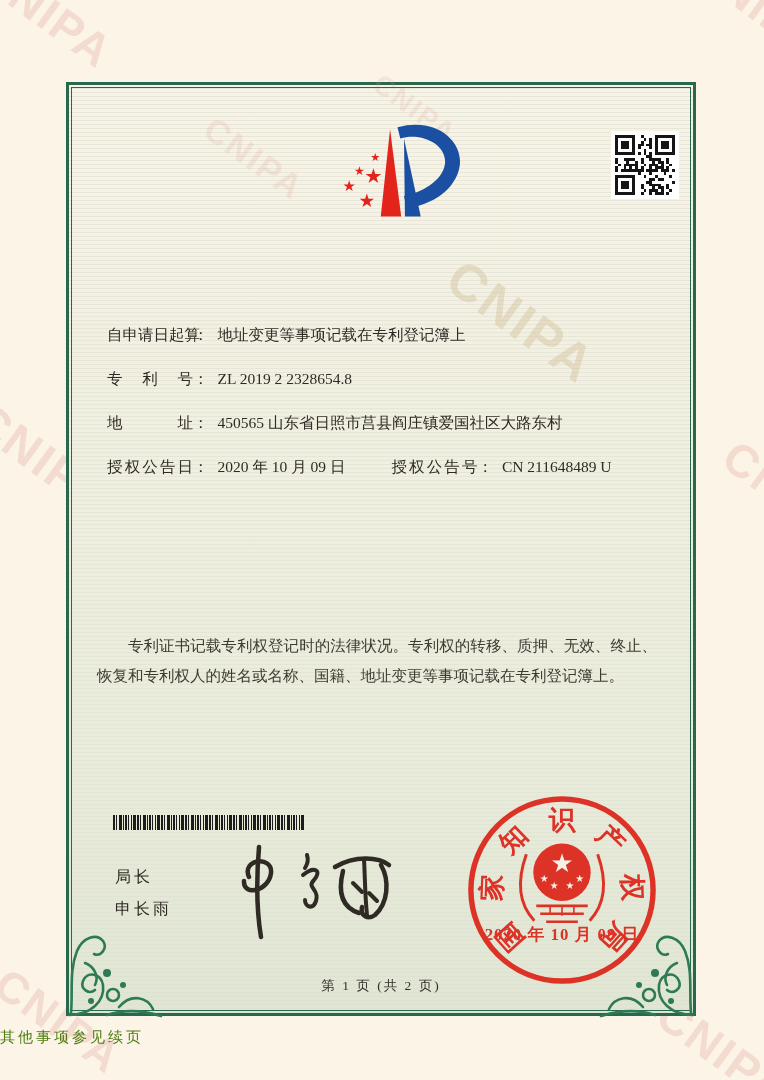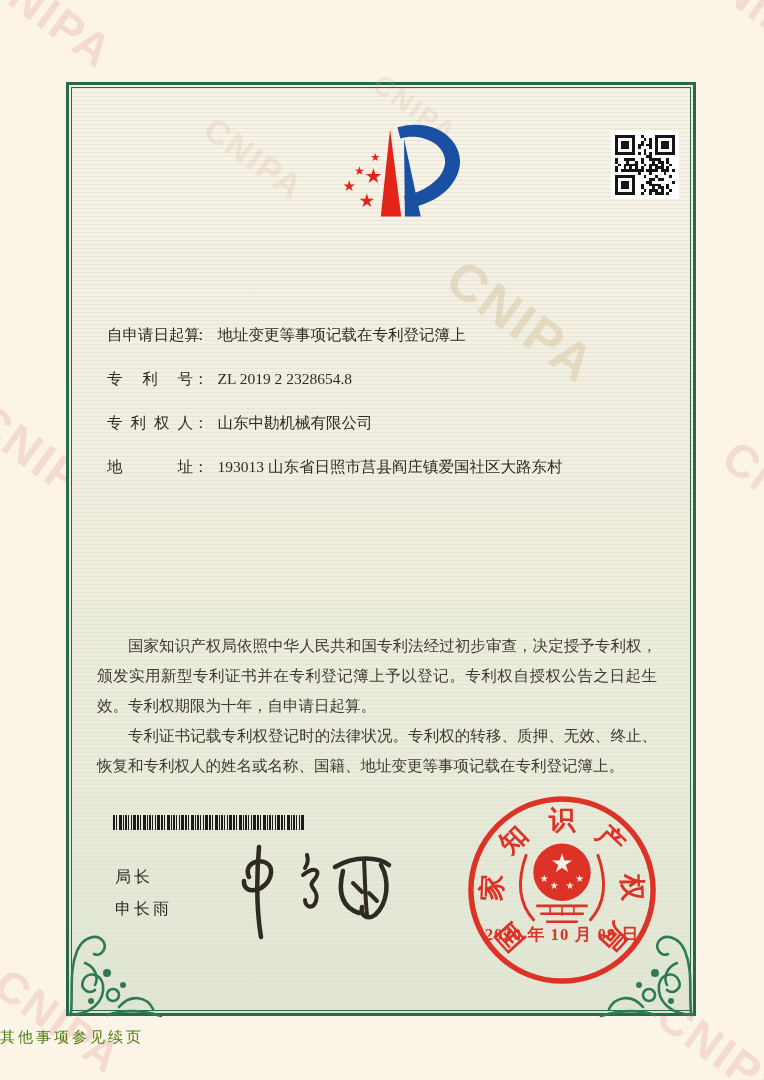--- a/index.html
+++ b/index.html
@@ -344,29 +344,28 @@
 
 
     <div class="fields">
       <div class="frow">
         <span class="flabel">自申请日起算</span><span class="fcolon">：</span><span class="fvalue">地址变更等事项记载在专利登记簿上</span>
       </div>
       <div class="frow">
         <span class="flabel">专利号</span><span class="fcolon">：</span><span class="fvalue">ZL 2019 2 2328654.8</span>
       </div>
       <div class="frow">
-        <span class="flabel">专利权人</span><span class="fcolon">：</span><span class="fvalue">山东中勘机械有限公司</span>
+        <span class="flabel">地址</span><span class="fcolon">：</span><span class="fvalue">450565 山东省日照市莒县阎庄镇爱国社区大路东村</span>
       </div>
       <div class="frow">
-        <span class="flabel">地址</span><span class="fcolon">：</span><span class="fvalue">193013 山东省日照市莒县阎庄镇爱国社区大路东村</span>
+        <span class="flabel">授权公告日</span><span class="fcolon">：</span><span class="fvalue">2020 年 10 月 09 日</span><span class="grant-second"><span class="flabel">授权公告号</span><span class="fcolon">：</span><span class="fvalue">CN 211648489 U</span></span>
       </div>
     </div>
 
     <div class="paras">
-      <p>国家知识产权局依照中华人民共和国专利法经过初步审查，决定授予专利权，颁发实用新型专利证书并在专利登记簿上予以登记。专利权自授权公告之日起生效。专利权期限为十年，自申请日起算。</p>
       <p>专利证书记载专利权登记时的法律状况。专利权的转移、质押、无效、终止、恢复和专利权人的姓名或名称、国籍、地址变更等事项记载在专利登记簿上。</p>
     </div>
 
     <div class="barcode" id="barcode">
         <i style="width: 2px; margin-right: 1px;"></i>
         <i style="width: 1px; margin-right: 2px;"></i>
         <i style="width: 3px; margin-right: 1px;"></i>
         <i style="width: 1px; margin-right: 1px;"></i>
         <i style="width: 2px; margin-right: 1px;"></i>
         <i style="width: 1px; margin-right: 2px;"></i>
@@ -465,20 +464,21 @@
         <text class="estar" x="108" y="99" font-size="10" text-anchor="middle">★</text>
         <text class="estar" x="118" y="92" font-size="10" text-anchor="middle">★</text>
         <path class="emblem-stroke" d="M74 116 h52 M78 124 h44 M84 132 h32" stroke-width="2.6"></path>
         <path class="emblem-stroke" d="M88 116 v8 M100 116 v10 M112 116 v8" stroke-width="1.6"></path>
         <path class="emblem-stroke" d="M64 64 C54 92 56 114 72 131" stroke-width="3"></path>
         <path class="emblem-stroke" d="M136 64 C146 92 144 114 128 131" stroke-width="3"></path>
       </g>
       <text class="seal-date" x="100" y="151" text-anchor="middle">2020 年 10 月 09 日</text>
     </svg>
 
+    <div class="page-indicator">第 1 页 (共 2 页)</div>
 
     <svg class="flourish flourish-left" viewBox="0 0 150 92">
       <path d="M8 88 C30 88 44 74 42 58 C40 46 26 44 22 54 C19 62 28 68 34 63"></path>
       <path d="M10 86 C12 64 8 44 16 24 C22 10 36 6 42 14 C47 21 40 30 33 27"></path>
       <path d="M46 88 C64 82 84 84 100 89"></path>
       <path d="M58 80 C70 66 86 70 92 82"></path>
       <path d="M24 36 C34 40 38 50 34 58"></path>
       <circle cx="52" cy="68" r="6"></circle>
       <circle class="dot" cx="46" cy="46" r="4"></circle>
       <circle class="dot" cx="62" cy="58" r="3"></circle>

